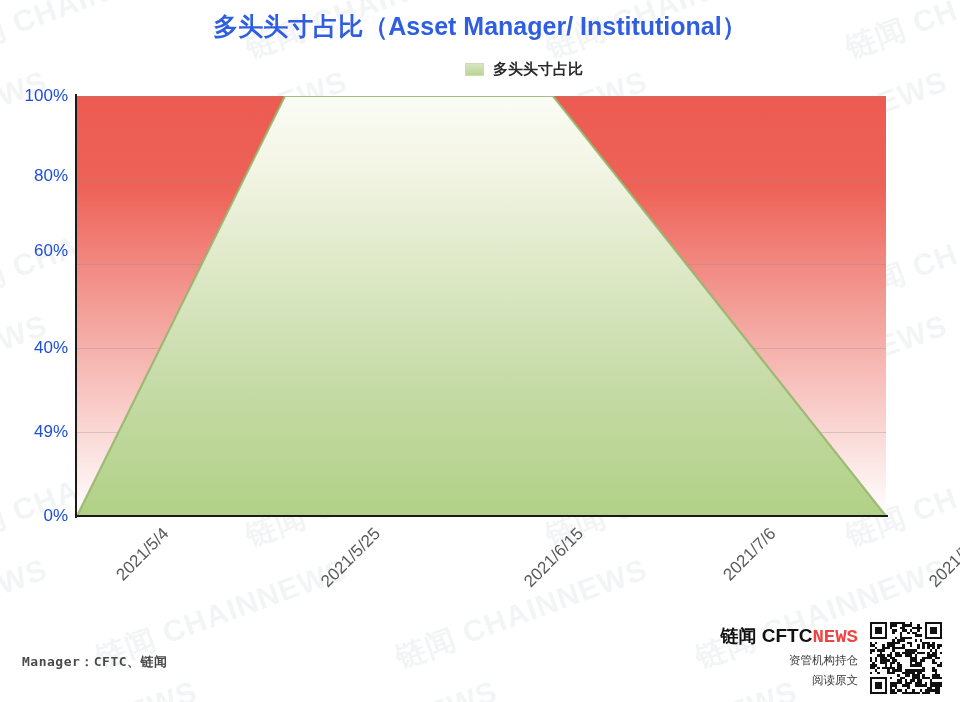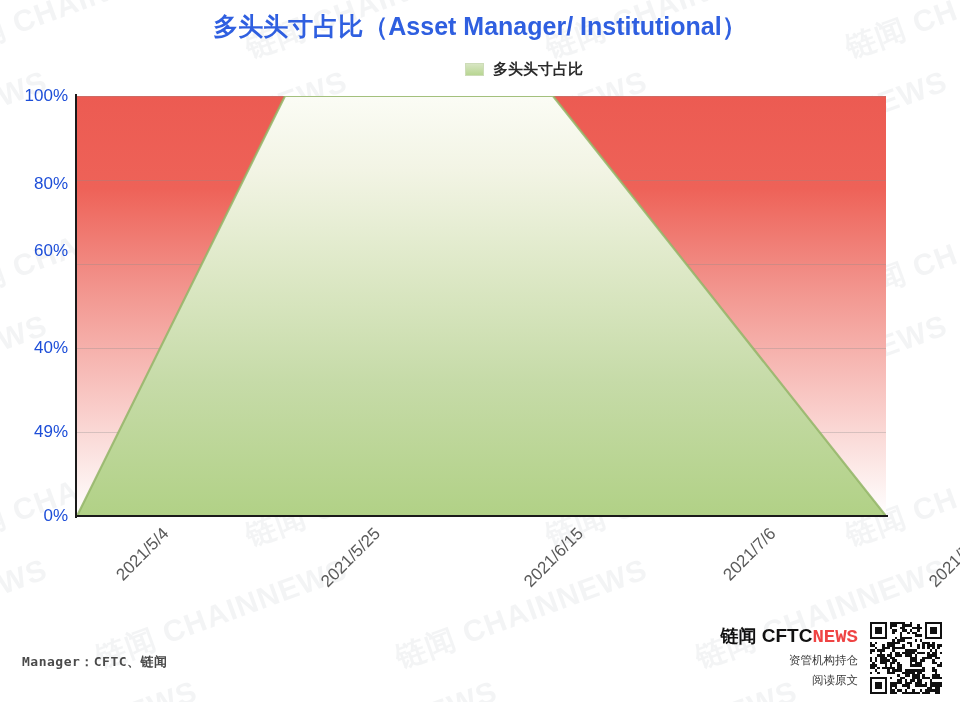--- a/index.html
+++ b/index.html
@@ -218,21 +218,21 @@
 
     <polyline points="0,420 208,0 476,0 809,420" fill="none" stroke="#93b567" stroke-width="2.2" stroke-opacity="0.85"></polyline>
   </svg>
 </div>
 
 <div id="y-axis-line"></div>
 <div id="x-axis-line"></div>
 
 <div id="y-axis-labels">
   <span class="y-tick" style="top:96px">100%</span>
-  <span class="y-tick" style="top:184px">80%</span>
+  <span class="y-tick" style="top:176px">80%</span>
   <span class="y-tick" style="top:251px">60%</span>
   <span class="y-tick" style="top:348px">40%</span>
   <span class="y-tick" style="top:432px">49%</span>
   <span class="y-tick" style="top:516px">0%</span>
 </div>
 
 <div id="x-axis-labels">
   <span class="x-tick" style="left:93px">2021/5/4</span>
   <span class="x-tick" style="left:295px">2021/5/25</span>
   <span class="x-tick" style="left:498px">2021/6/15</span>

